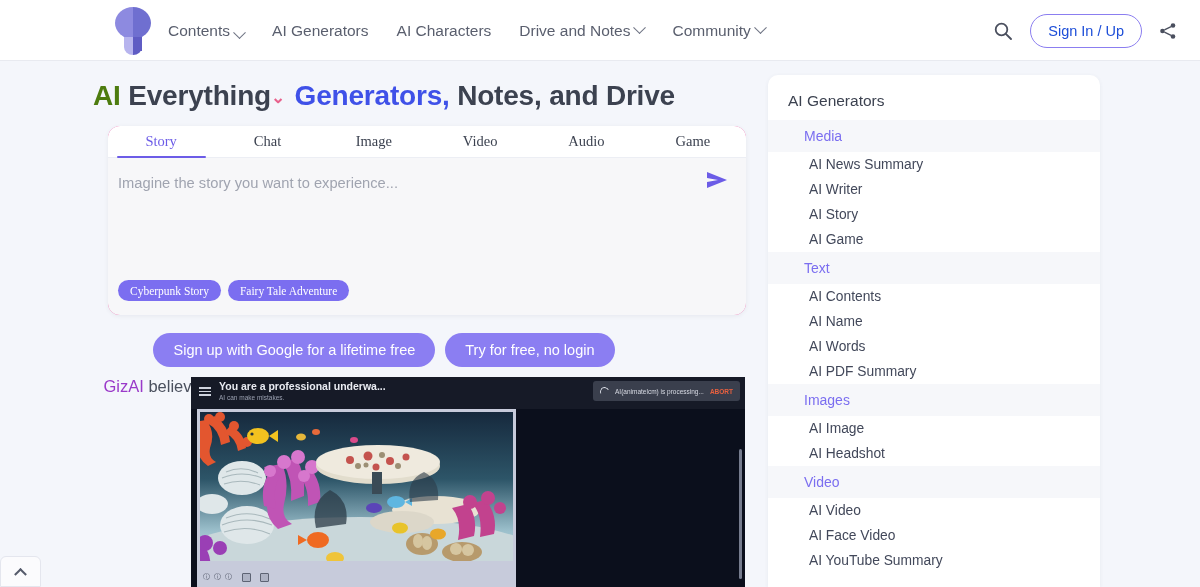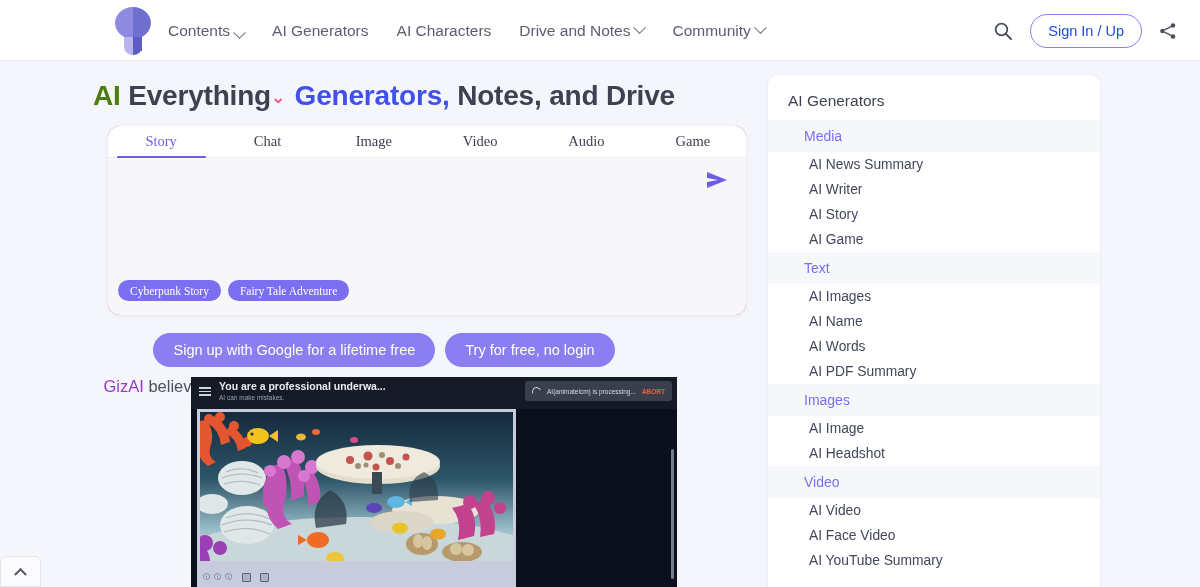--- a/index.html
+++ b/index.html
@@ -153,21 +153,21 @@
     position: absolute; left: 0; top: 314px; width: 768px;
     text-align: center;
     font-size: 16.5px; color: #4a505e; line-height: 23px;
   }
   .t-giz { color: #9a39c9; font-weight: 500; }
   .t-link { color: #3f51e8; }
 
   
   .video-wrap {
     position: absolute; left: 191px; top: 316px;
-    width: 486px; height: 211px;
+    width: 554px; height: 211px;
     background: #0b0f1c;
     overflow: hidden;
   }
   .vid-topbar {
     position: relative; height: 32px;
     background: #161a27;
     padding: 4px 8px;
   }
   .hamburger {
     position: absolute; left: 8px; top: 10px;
@@ -341,20 +341,21 @@
     <div class="tabs">
       <div class="tab active">Story</div>
       <div class="tab">Chat</div>
       <div class="tab">Image</div>
       <div class="tab">Video</div>
       <div class="tab">Audio</div>
       <div class="tab">Game</div>
     </div>
 
     <div class="input-area">
+      <input class="prompt-input" type="text" placeholder="Imagine the story you want to experience..." style="">
       <div class="send-btn">
         <svg width="26" height="22" viewBox="0 0 26 22">
           <path d="M3 3 L23 11 L3 19 L3 13 L14 11 L3 9 Z" fill="#6c5ce7"></path>
         </svg>
       </div>
       <div class="chips">
         <div class="chip">Cyberpunk Story</div>
         <div class="chip">Fairy Tale Adventure</div>
       </div>
     </div>
@@ -519,21 +520,21 @@
   <div class="sb-section">Media</div>
   <div>
     <div class="sb-item">AI News Summary</div>
     <div class="sb-item">AI Writer</div>
     <div class="sb-item">AI Story</div>
     <div class="sb-item">AI Game</div>
   </div>
 
   <div class="sb-section">Text</div>
   <div>
-    <div class="sb-item">AI Images</div>
+    <div class="sb-item">AI Contents</div>
     <div class="sb-item">AI Name</div>
     <div class="sb-item">AI Words</div>
     <div class="sb-item">AI PDF Summary</div>
   </div>
 
   <div class="sb-section">Images</div>
   <div>
     <div class="sb-item">AI Image</div>
     <div class="sb-item">AI Headshot</div>
   </div>

